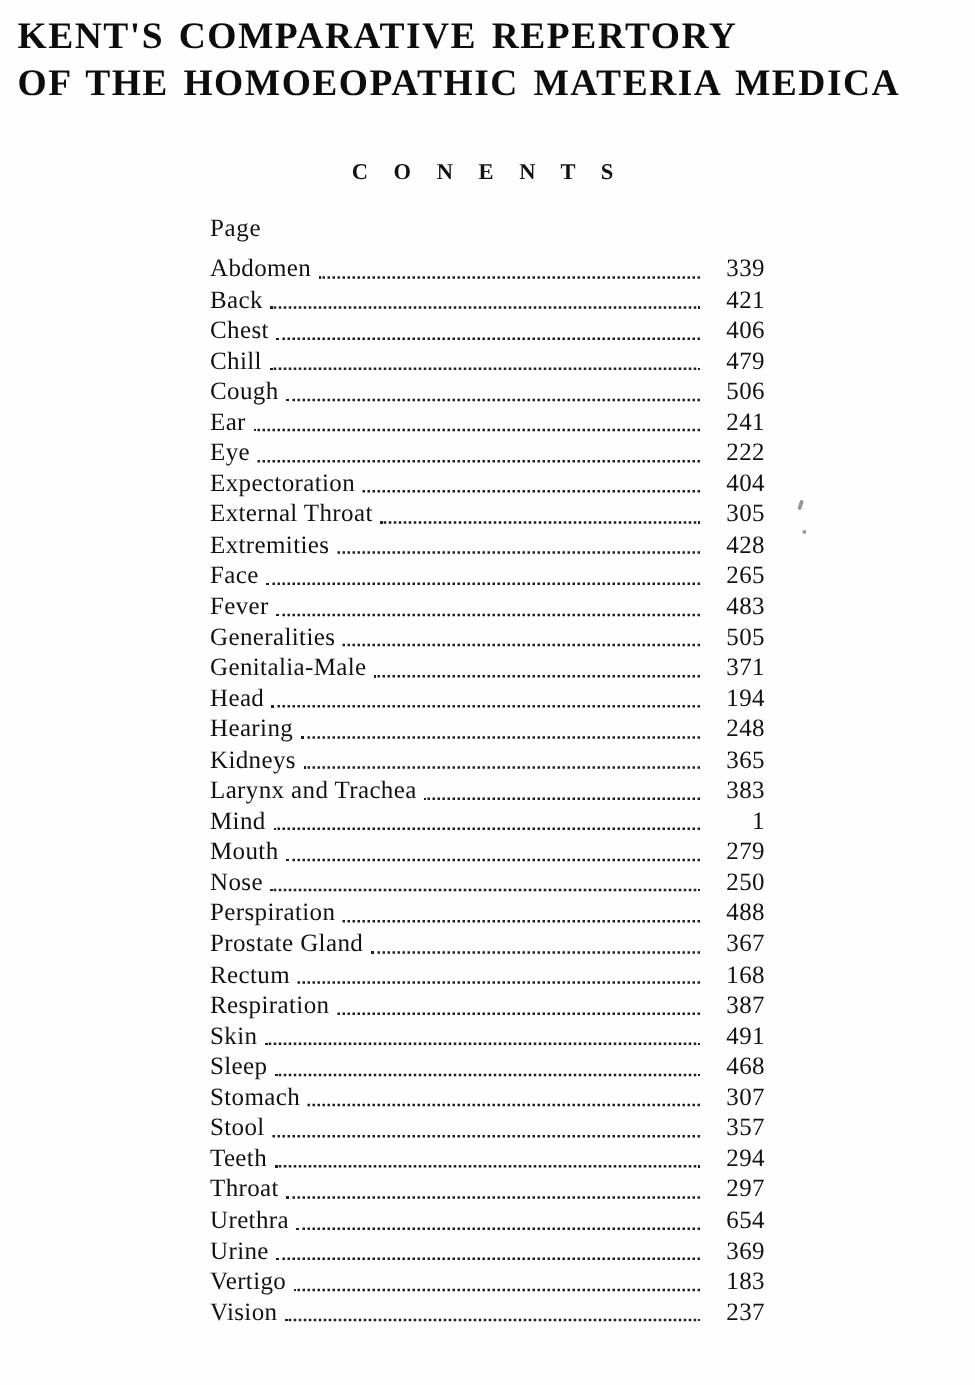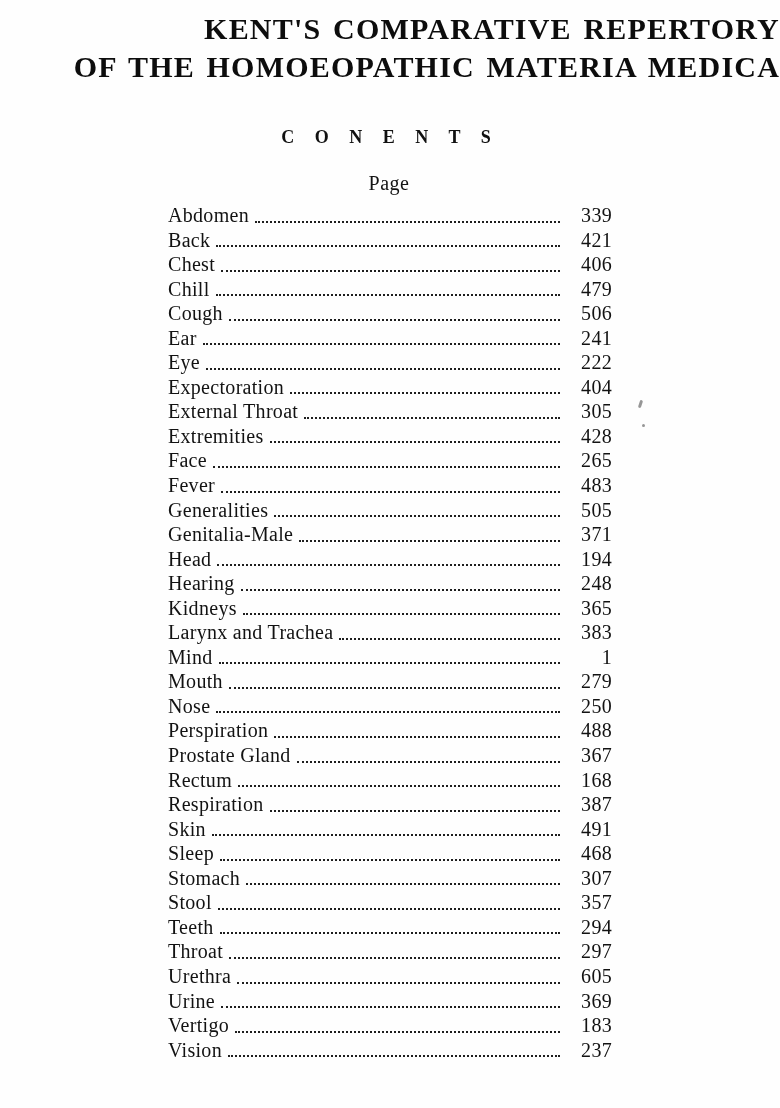--- a/index.html
+++ b/index.html
@@ -12,21 +12,21 @@
     width: 780px;
     height: 1108px;
     background: #fefefe;
     color: #121212;
     font-family: "Liberation Serif", "DejaVu Serif", serif;
     overflow: hidden;
     box-sizing: border-box;
   }
   .book-title {
     padding-top: 10px;
-    text-align: right;
+    text-align: left;
     font-weight: bold;
     font-size: 30px;
     line-height: 38px;
     letter-spacing: 1.2px;
     word-spacing: 3px;
     color: #0d0d0d;
     padding-left: 14px;
   }
   .contents-heading {
     margin-top: 41px;
@@ -34,21 +34,21 @@
     font-weight: bold;
     font-size: 18px;
     letter-spacing: 8px;
     color: #111;
   }
   .toc {
     width: 444px;
     margin: 24px auto 0 auto;
   }
   .page-col-label {
-    text-align: center;
+    text-align: left;
     font-size: 20px;
     letter-spacing: 0.5px;
     padding-right: 2px;
     margin-bottom: 8px;
     color: #141414;
   }
   .toc-list {
     width: 100%;
   }
   .toc-row {
@@ -262,21 +262,21 @@
           <span class="toc-page">294</span>
         </div>
         <div class="toc-row">
           <span class="toc-label">Throat</span>
           <span class="toc-leader"></span>
           <span class="toc-page">297</span>
         </div>
         <div class="toc-row">
           <span class="toc-label">Urethra</span>
           <span class="toc-leader"></span>
-          <span class="toc-page">605</span>
+          <span class="toc-page">654</span>
         </div>
         <div class="toc-row">
           <span class="toc-label">Urine</span>
           <span class="toc-leader"></span>
           <span class="toc-page">369</span>
         </div>
         <div class="toc-row">
           <span class="toc-label">Vertigo</span>
           <span class="toc-leader"></span>
           <span class="toc-page">183</span>

